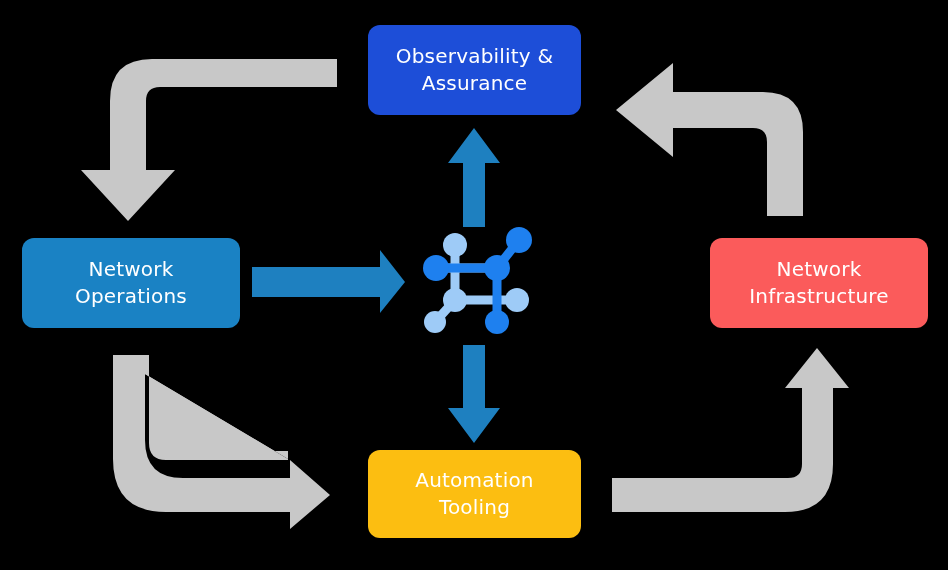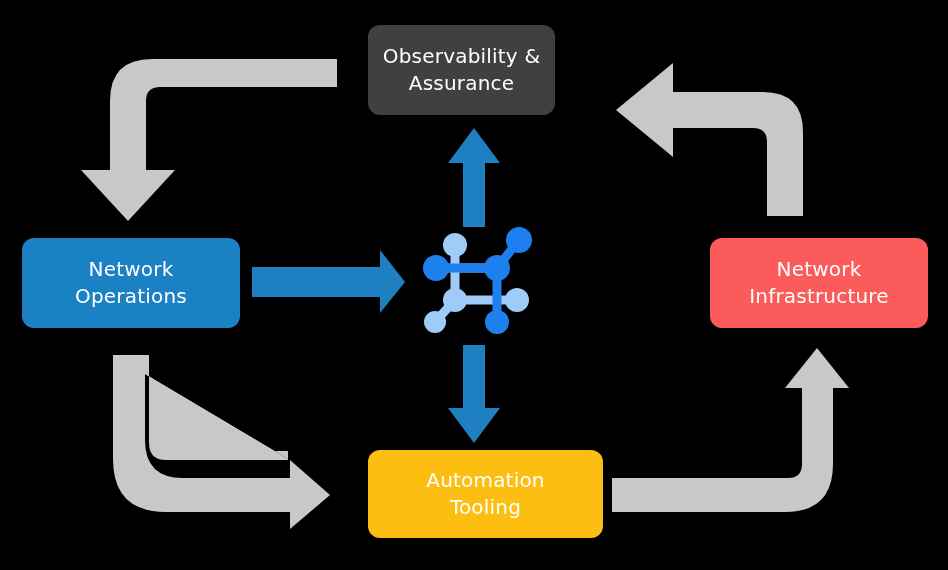--- a/index.html
+++ b/index.html
@@ -25,33 +25,33 @@
     color: #ffffff;
     font-size: 20px;
     line-height: 1.35;
     font-weight: 400;
     letter-spacing: 0.2px;
     box-sizing: border-box;
     padding: 4px 10px;
     white-space: pre-line;
   }
   #box-observability {
-    left: 368px; top: 25px; width: 187px; height: 90px;
-    background: #404040;
+    left: 368px; top: 25px; width: 213px; height: 90px;
+    background: #1d4ed8;
   }
   #box-netops {
     left: 22px; top: 238px; width: 218px; height: 90px;
     background: #1a82c4;
   }
   #box-netinfra {
     left: 710px; top: 238px; width: 218px; height: 90px;
     background: #fb5b5b;
   }
   #box-automation {
-    left: 368px; top: 450px; width: 235px; height: 88px;
+    left: 368px; top: 450px; width: 213px; height: 88px;
     background: #fcbe11;
   }
   .svg-layer {
     position: absolute;
     left: 0; top: 0;
     width: 948px;
     height: 570px;
     pointer-events: none;
   }
 </style>

